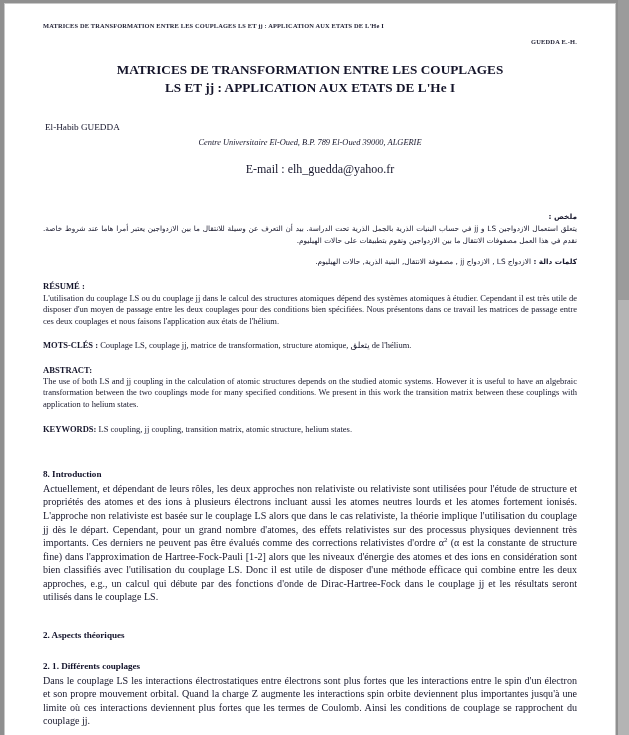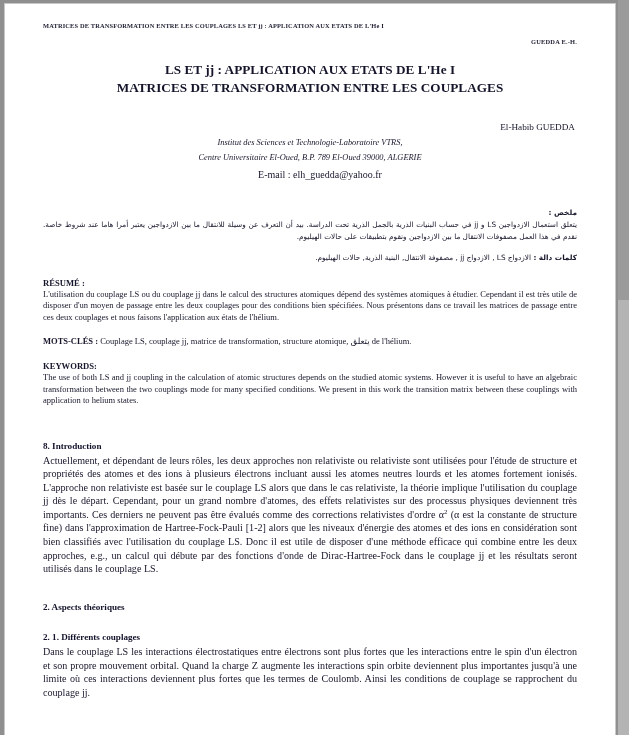--- a/index.html
+++ b/index.html
@@ -82,39 +82,39 @@
     font-weight: bold;
     line-height: 1.34;
     letter-spacing: 0.05px;
     color: #14142a;
   }
 
   
   .author {
     margin: 0;
     padding: 25px 40px 0 40px;
-    text-align: right;
+    text-align: left;
     font-size: 9.2px;
     line-height: 1.35;
     color: #16162c;
   }
   .affil {
     margin: 0;
     padding: 3px 40px 0 40px;
     text-align: center;
     font-size: 8.4px;
     font-style: italic;
     line-height: 1.42;
     color: #16162c;
   }
   .email {
-    margin: 0;
+    margin: 8px;
     padding: 4px 40px 0 60px;
     text-align: center;
-    font-size: 10px;
+    font-size: 12px;
     line-height: 1.35;
     color: #16162c;
   }
 
   
   .ar-block {
     padding: 26px 38px 0 38px;
     direction: rtl;
     text-align: justify;
     font-family: "DejaVu Sans", sans-serif;
@@ -199,47 +199,49 @@
 <div id="viewport">
 
   <div id="page">
     <div class="content">
 
       <div class="runhead">MATRICES DE TRANSFORMATION ENTRE LES COUPLAGES LS ET jj : APPLICATION AUX ETATS DE L'He I</div>
 
       <div class="runhead-author">GUEDDA E.-H.</div>
 
       <div class="title">
+        <div>MATRICES DE TRANSFORMATION ENTRE LES COUPLAGES</div>
         <div>LS ET jj : APPLICATION AUX ETATS DE L'He I</div>
-        <div>MATRICES DE TRANSFORMATION ENTRE LES COUPLAGES</div>
       </div>
 
       <div class="author">El-Habib GUEDDA</div>
-      <div class="affil">Institut des Sciences et Technologie-Laboratoire VTRS,</div>
       <div class="affil">Centre Universitaire El-Oued, B.P. 789 El-Oued 39000, ALGERIE</div>
       <div class="email">E-mail : elh_guedda@yahoo.fr</div>
 
       <div class="ar-block">
         <div class="ar-head">ملخص :</div>
         <div class="ar-body">يتعلق استعمال الازدواجين LS و jj في حساب البنيات الذرية بالجمل الذرية تحت الدراسة. بيد أن التعرف عن وسيلة للانتقال ما بين الازدواجين يعتبر أمرا هاما عند شروط خاصة. نقدم في هذا العمل مصفوفات الانتقال ما بين الازدواجين ونقوم بتطبيقات على حالات الهيليوم.</div>
         <div class="ar-kw">
           <b>كلمات دالة :</b><span> الازدواج LS , الازدواج jj , مصفوفة الانتقال, البنية الذرية, حالات الهيليوم.</span>
         </div>
       </div>
 
       <div class="sec-label resume">RÉSUMÉ :</div>
       <p class="para">L'utilisation du couplage LS ou du couplage jj dans le calcul des structures atomiques dépend des systèmes atomiques à étudier. Cependant il est très utile de disposer d'un moyen de passage entre les deux couplages pour des conditions bien spécifiées. Nous présentons dans ce travail les matrices de passage entre ces deux couplages et nous faisons l'application aux états de l'hélium.</p>
 
       <div class="kw-line">
         <b>MOTS-CLÉS :</b><span> Couplage LS, couplage jj, matrice de transformation, structure atomique, يتعلق de l'hélium.</span>
       </div>
 
-      <div class="sec-label abstract">KEYWORDS:</div>
+      <div class="sec-label abstract">ABSTRACT:</div>
       <p class="para">The use of both LS and jj coupling in the calculation of atomic structures depends on the studied atomic systems. However it is useful to have an algebraic transformation between the two couplings mode for many specified conditions. We present in this work the transition matrix between these couplings with application to helium states.</p>
 
+      <div class="kw-line">
+        <b>KEYWORDS:</b><span> LS coupling, jj coupling, transition matrix, atomic structure, helium states.</span>
+      </div>
 
       <div class="h1 intro">8. Introduction</div>
       <p class="body-para"><span>Actuellement, et dépendant de leurs rôles, les deux approches non relativiste ou relativiste sont utilisées pour l'étude de structure et propriétés des atomes et des ions à plusieurs électrons incluant aussi les atomes neutres lourds et les atomes fortement ionisés. L'approche non relativiste est basée sur le couplage LS alors que dans le cas relativiste, la théorie implique l'utilisation du couplage jj dès le départ. Cependant, pour un grand nombre d'atomes, des effets relativistes sur des processus physiques deviennent très importants. Ces derniers ne peuvent pas être évalués comme des corrections relativistes d'ordre α</span><sup>2</sup><span> (α  est la constante de structure fine) dans l'approximation de Hartree-Fock-Pauli [1-2] alors que les niveaux d'énergie des atomes et des ions en considération sont bien classifiés avec l'utilisation du couplage LS. Donc il est utile de disposer d'une méthode efficace qui combine entre les deux approches, e.g., un calcul qui débute  par des fonctions d'onde de Dirac-Hartree-Fock dans le couplage jj et les résultats seront utilisés dans le couplage LS.</span></p>
 
       <div class="h1 aspects">2. Aspects théoriques</div>
 
       <div class="h2">2. 1. Différents couplages</div>
       <p class="body-para">Dans le couplage LS les interactions électrostatiques entre électrons sont plus fortes que les interactions entre le spin d'un électron et son propre mouvement orbital. Quand la charge Z augmente les interactions spin orbite deviennent plus importantes jusqu'à une limite où ces interactions deviennent plus fortes que les termes de Coulomb. Ainsi les conditions de couplage se rapprochent du couplage jj.</p>
 
     </div>

